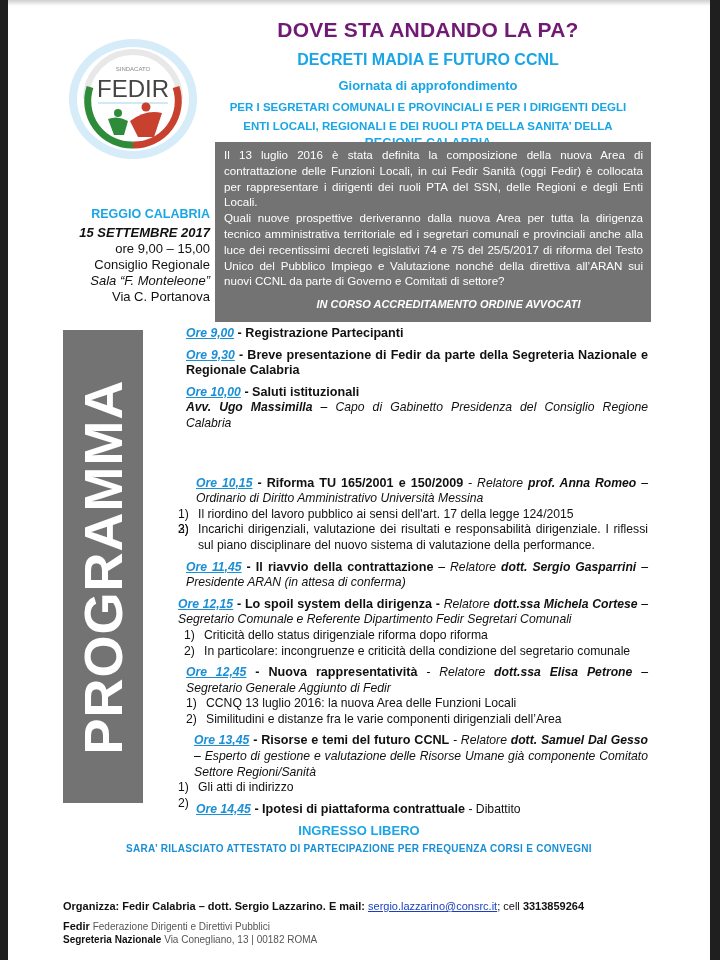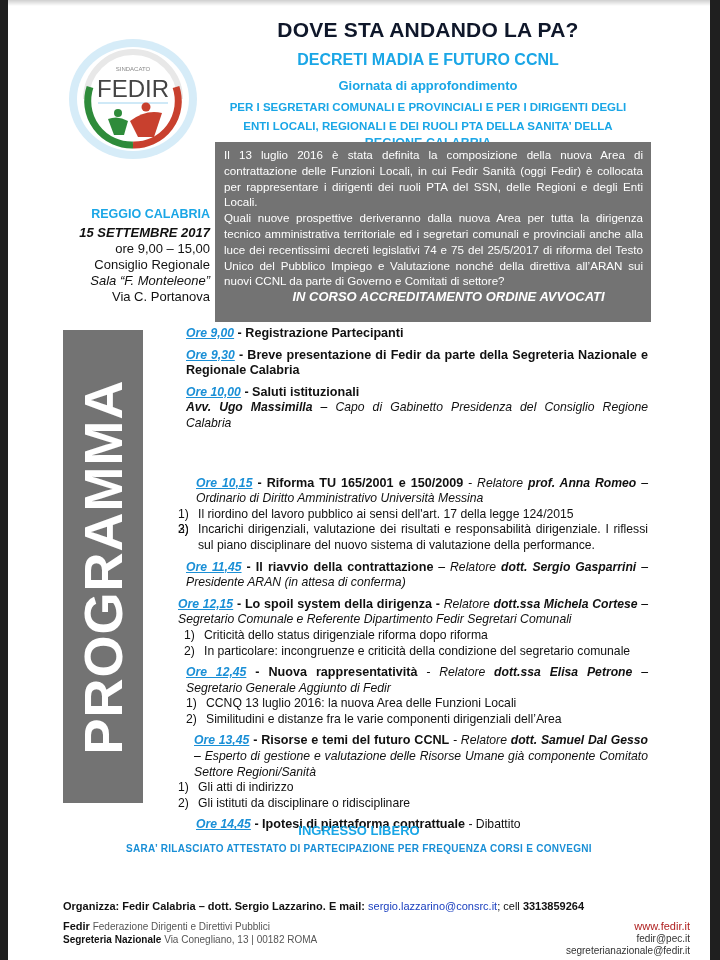--- a/index.html
+++ b/index.html
@@ -12,42 +12,42 @@
   .topshade { position: absolute; left: 0; top: 0; width: 100%; height: 6px;
     background: linear-gradient(#cfcfcf, #ffffff); }
   .abs { position: absolute; }
   .cyan-bg { background: #737373; }
 
   
   .logo { left: 58px; top: 37px; width: 134px; height: 124px; }
 
   
   .h-title { left: 180px; top: 18px; width: 480px; text-align: center; font-weight: bold;
-    font-size: 21px; color: #0f172a; letter-spacing: 0.2px; }
+    font-size: 21px; color: #701a75; letter-spacing: 0.2px; }
   .h-sub { left: 180px; top: 51px; width: 480px; text-align: center; font-weight: bold;
     font-size: 16px; color: #1aa6e6; }
   .h-giorn { left: 180px; top: 78px; width: 480px; text-align: center; font-weight: bold;
     font-size: 13px; color: #1aa6e6; }
   .h-per { left: 180px; top: 98px; width: 480px; text-align: center; font-weight: bold;
     font-size: 11.5px; line-height: 19px; color: #1aa6e6; }
   .h-region { left: 180px; top: 136px; width: 480px; text-align: center; font-weight: bold;
     font-size: 12.5px; color: #1aa6e6; }
 
   
   .info { left: 52px; top: 206px; width: 150px; text-align: right; font-size: 13px; line-height: 16px; }
   .info .city { color: #1aa6e6; font-weight: bold; font-size: 12.5px; margin-bottom: 3px; }
   .info .date { font-weight: bold; font-style: italic; font-size: 13px; }
   .info .it { font-style: italic; }
 
   
   .intro { left: 207px; top: 142px; width: 436px; height: 180px; padding: 5px 8px 0 9px;
     color: #fff; font-size: 11.6px; line-height: 15.8px; text-align: justify; }
   .intro p { margin: 0; }
-  .intro .accr { text-align: center; font-weight: bold; font-style: italic;
-    font-size: 13px; padding-left: 30px; }
+  .intro .accr { margin-top: 8px; text-align: center; font-weight: bold; font-style: italic;
+    font-size: 11px; padding-left: 30px; }
 
   
   .prog { left: 55px; top: 330px; width: 80px; height: 473px; }
   .prog span { position: absolute; left: 50%; top: 50%;
     transform: translate(-50%, -50%) rotate(-90deg); white-space: nowrap; color: #fff;
     font-weight: bold; font-size: 54px; letter-spacing: 1px; }
 
   
   .sched { left: 170px; top: 326px; width: 470px; font-size: 12.2px; line-height: 15.6px; }
   .item { margin-bottom: 6px; text-align: justify; }
@@ -58,21 +58,21 @@
   ol.pts { list-style: none; margin: 0; }
   ol.pts li { position: relative; padding-left: 20px; }
   ol.pts li .n { position: absolute; left: 0; }
   .ind { margin-left: 8px; }
   .neg { margin-left: -8px; }
 
   
   .ingr { left: 0; top: 823px; width: 702px; text-align: center; color: #1aa6e6; font-weight: bold; font-size: 13px; }
   .attest { left: 0; top: 843px; width: 702px; text-align: center; color: #1a8fd6; font-weight: bold; font-size: 10px; letter-spacing: 0.3px; }
   .org { left: 55px; top: 900px; width: 600px; font-weight: bold; font-size: 11px; }
-  .org a { color: #1a3fbf; font-weight: normal; }
+  .org a { color: #1a3fbf; text-decoration: underline; font-weight: normal; }
   .org .cell-label { font-weight: normal; }
   .fed { left: 55px; top: 920px; width: 380px; font-size: 10px; line-height: 12.5px; color: #555; }
   .fed .b { color: #111; }
   .web { left: 470px; top: 920px; width: 212px; text-align: right; font-size: 10px; line-height: 12.5px; color: #333; }
   .web .site { color: #b02020; font-size: 11px; }
 </style>
 </head>
 <body>
 
 <div class="page">
@@ -157,38 +157,33 @@
       <span class="time">Ore 12,45</span><span class="ttl">  - </span><span class="ttl">Nuova rappresentatività</span><span class="it"> - Relatore </span><span class="b it">dott.ssa Elisa Petrone</span><span class="it"> –  Segretario Generale Aggiunto di Fedir</span>
       <ol class="pts">
         <li><span class="n">1)</span><span>CCNQ 13 luglio 2016: la nuova Area delle Funzioni Locali</span></li>
         <li><span class="n">2)</span><span>Similitudini  e  distanze fra le varie componenti dirigenziali dell’Area</span></li>
       </ol>
     </div>
     <div class="item" style="margin-left:16px">
       <span class="time">Ore 13,45</span><span class="ttl">  - </span><span class="ttl">Risorse e temi del futuro CCNL</span><span class="it">  - Relatore   </span><span class="b it">dott. Samuel Dal Gesso</span><span class="it"> – Esperto di gestione e valutazione delle Risorse Umane già componente Comitato Settore  Regioni/Sanità</span>
       <ol class="pts neg" style="margin-left:-16px">
         <li><span class="n">1)</span><span>Gli atti di indirizzo</span></li>
-        <li><span class="n">2)</span><span>Gli istituti da disciplinare o ridisciplinare</span></li>
+        <li><span class="n">2)</span></li>
       </ol>
     </div>
     <div class="item" style="margin-left:18px">
       <span class="time">Ore 14,45</span><span class="ttl">  -  </span><span class="ttl">Ipotesi di piattaforma contrattuale</span><span>   -  Dibattito</span>
     </div>
   </div>
 
   <div class="abs ingr">INGRESSO LIBERO</div>
   <div class="abs attest">SARA’ RILASCIATO ATTESTATO DI PARTECIPAZIONE PER FREQUENZA CORSI E CONVEGNI</div>
 
   <div class="abs org">
     <span>Organizza: Fedir Calabria – dott. Sergio Lazzarino.  E mail: </span><a>sergio.lazzarino@consrc.it</a><span class="cell-label">; cell </span><span>3313859264</span>
   </div>
 
   <div class="abs fed">
     <div><span class="b" style="font-size:11px">Fedir</span><span> Federazione Dirigenti e Direttivi Pubblici</span></div>
     <div><span class="b">Segreteria Nazionale</span><span> Via Conegliano, 13 | 00182 ROMA</span></div>
   </div>
 
-  <div class="abs web">
-    <div class="site">www.fedir.it</div>
-    <div>fedir@pec.it</div>
-    <div>segreterianazionale@fedir.it</div>
-  </div>
 </div>
 
 </body></html>

